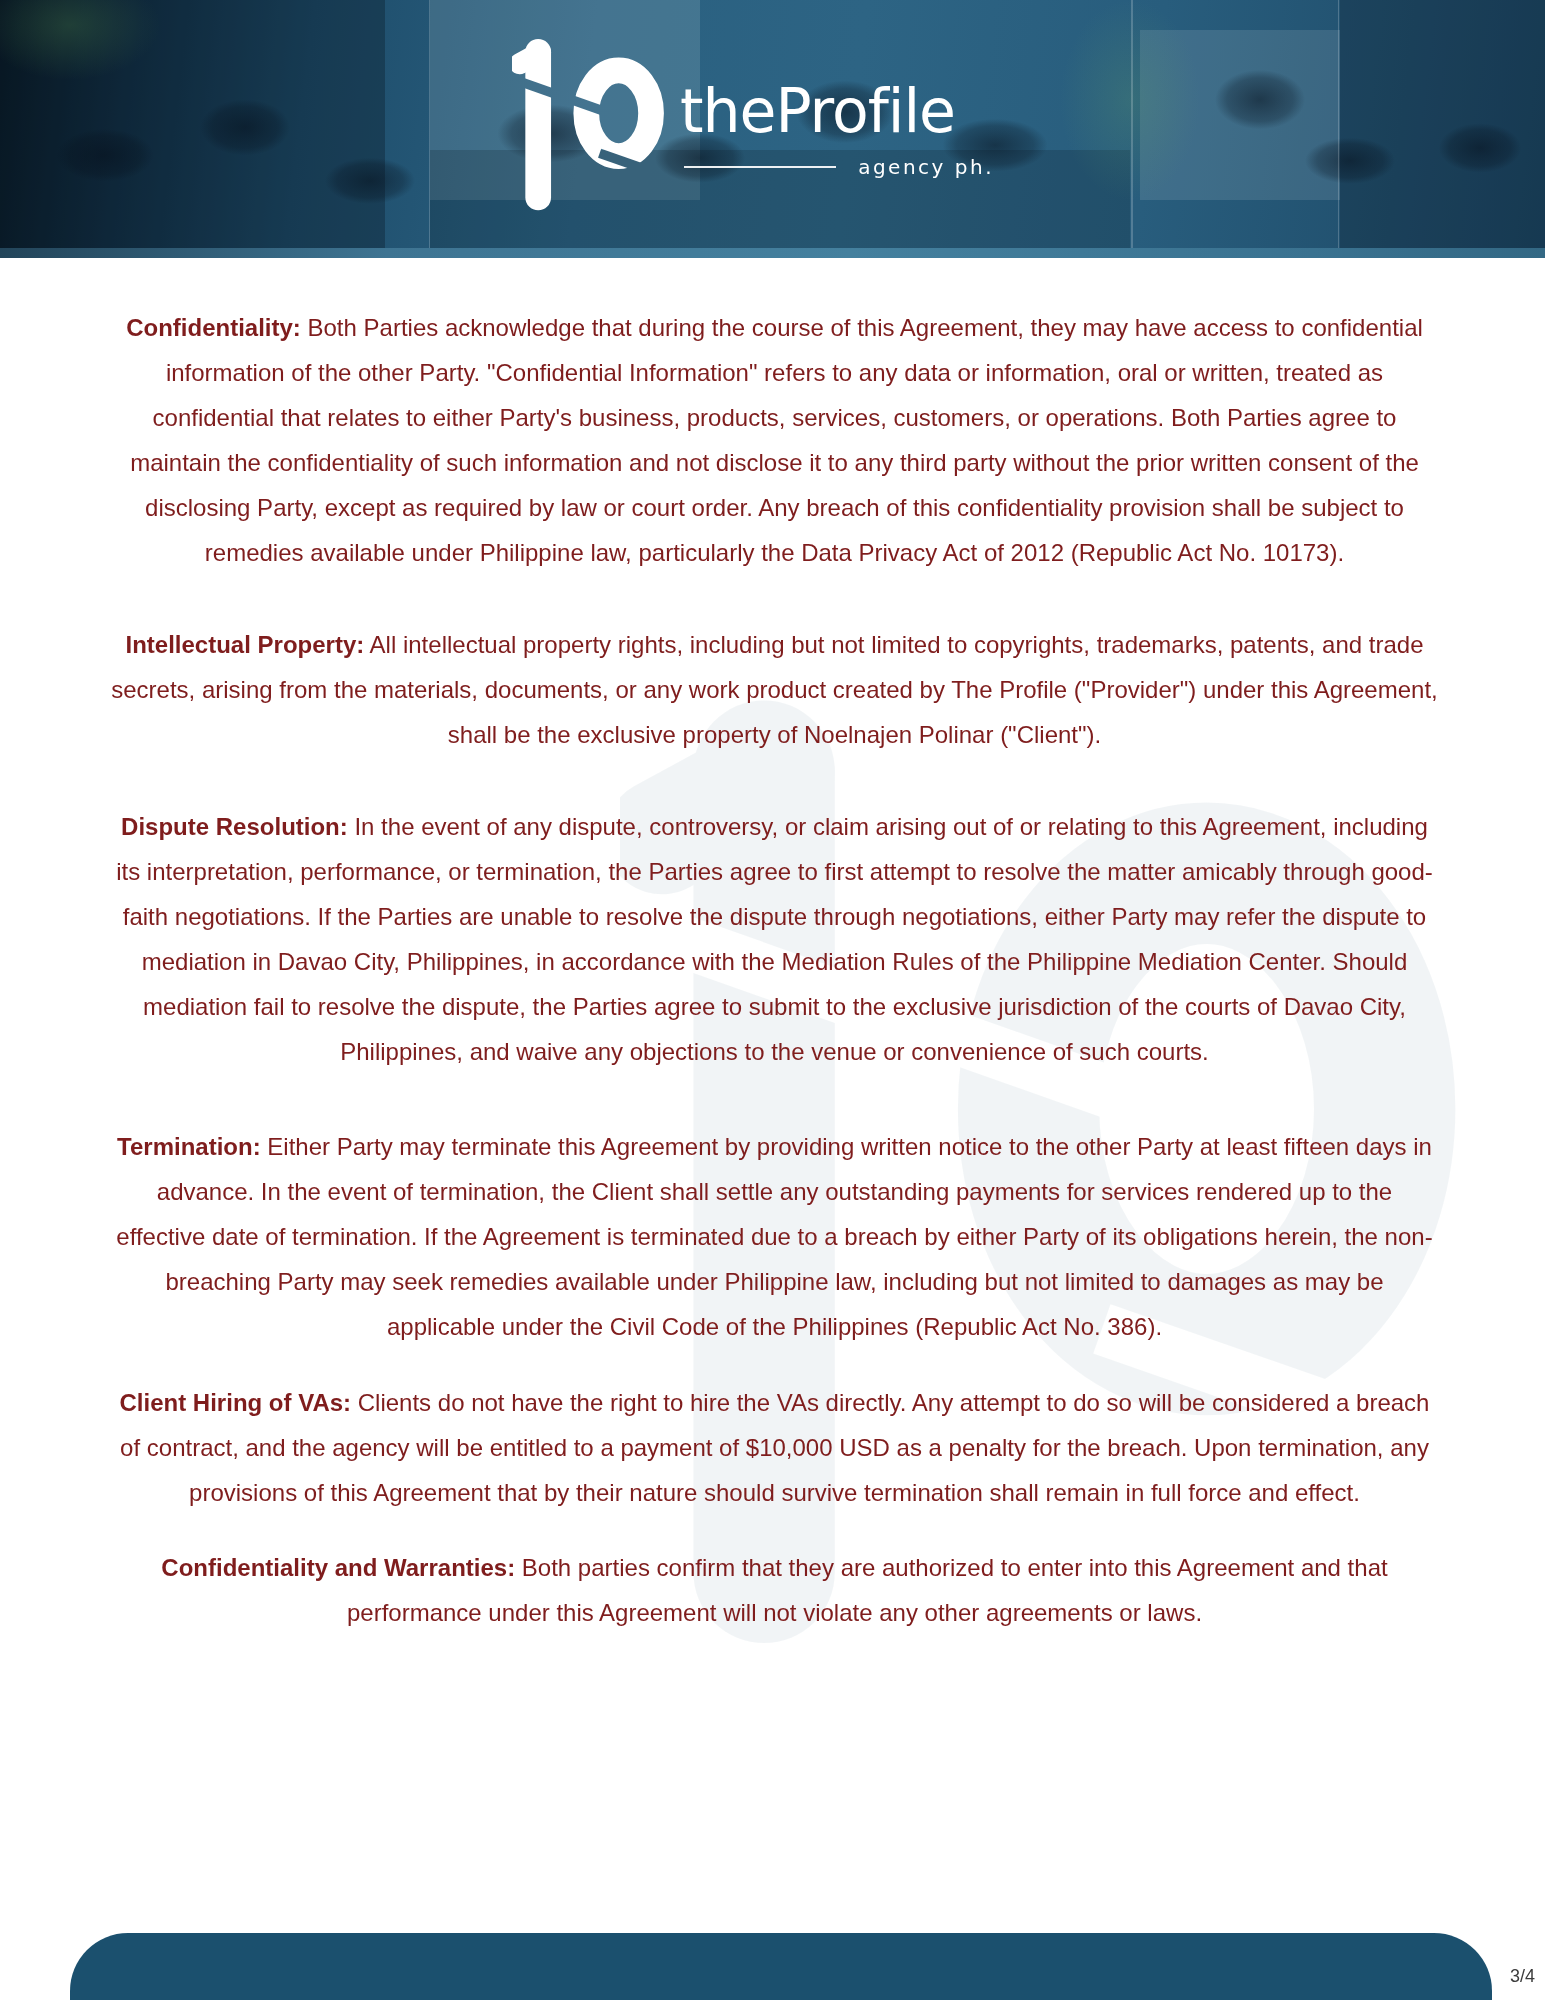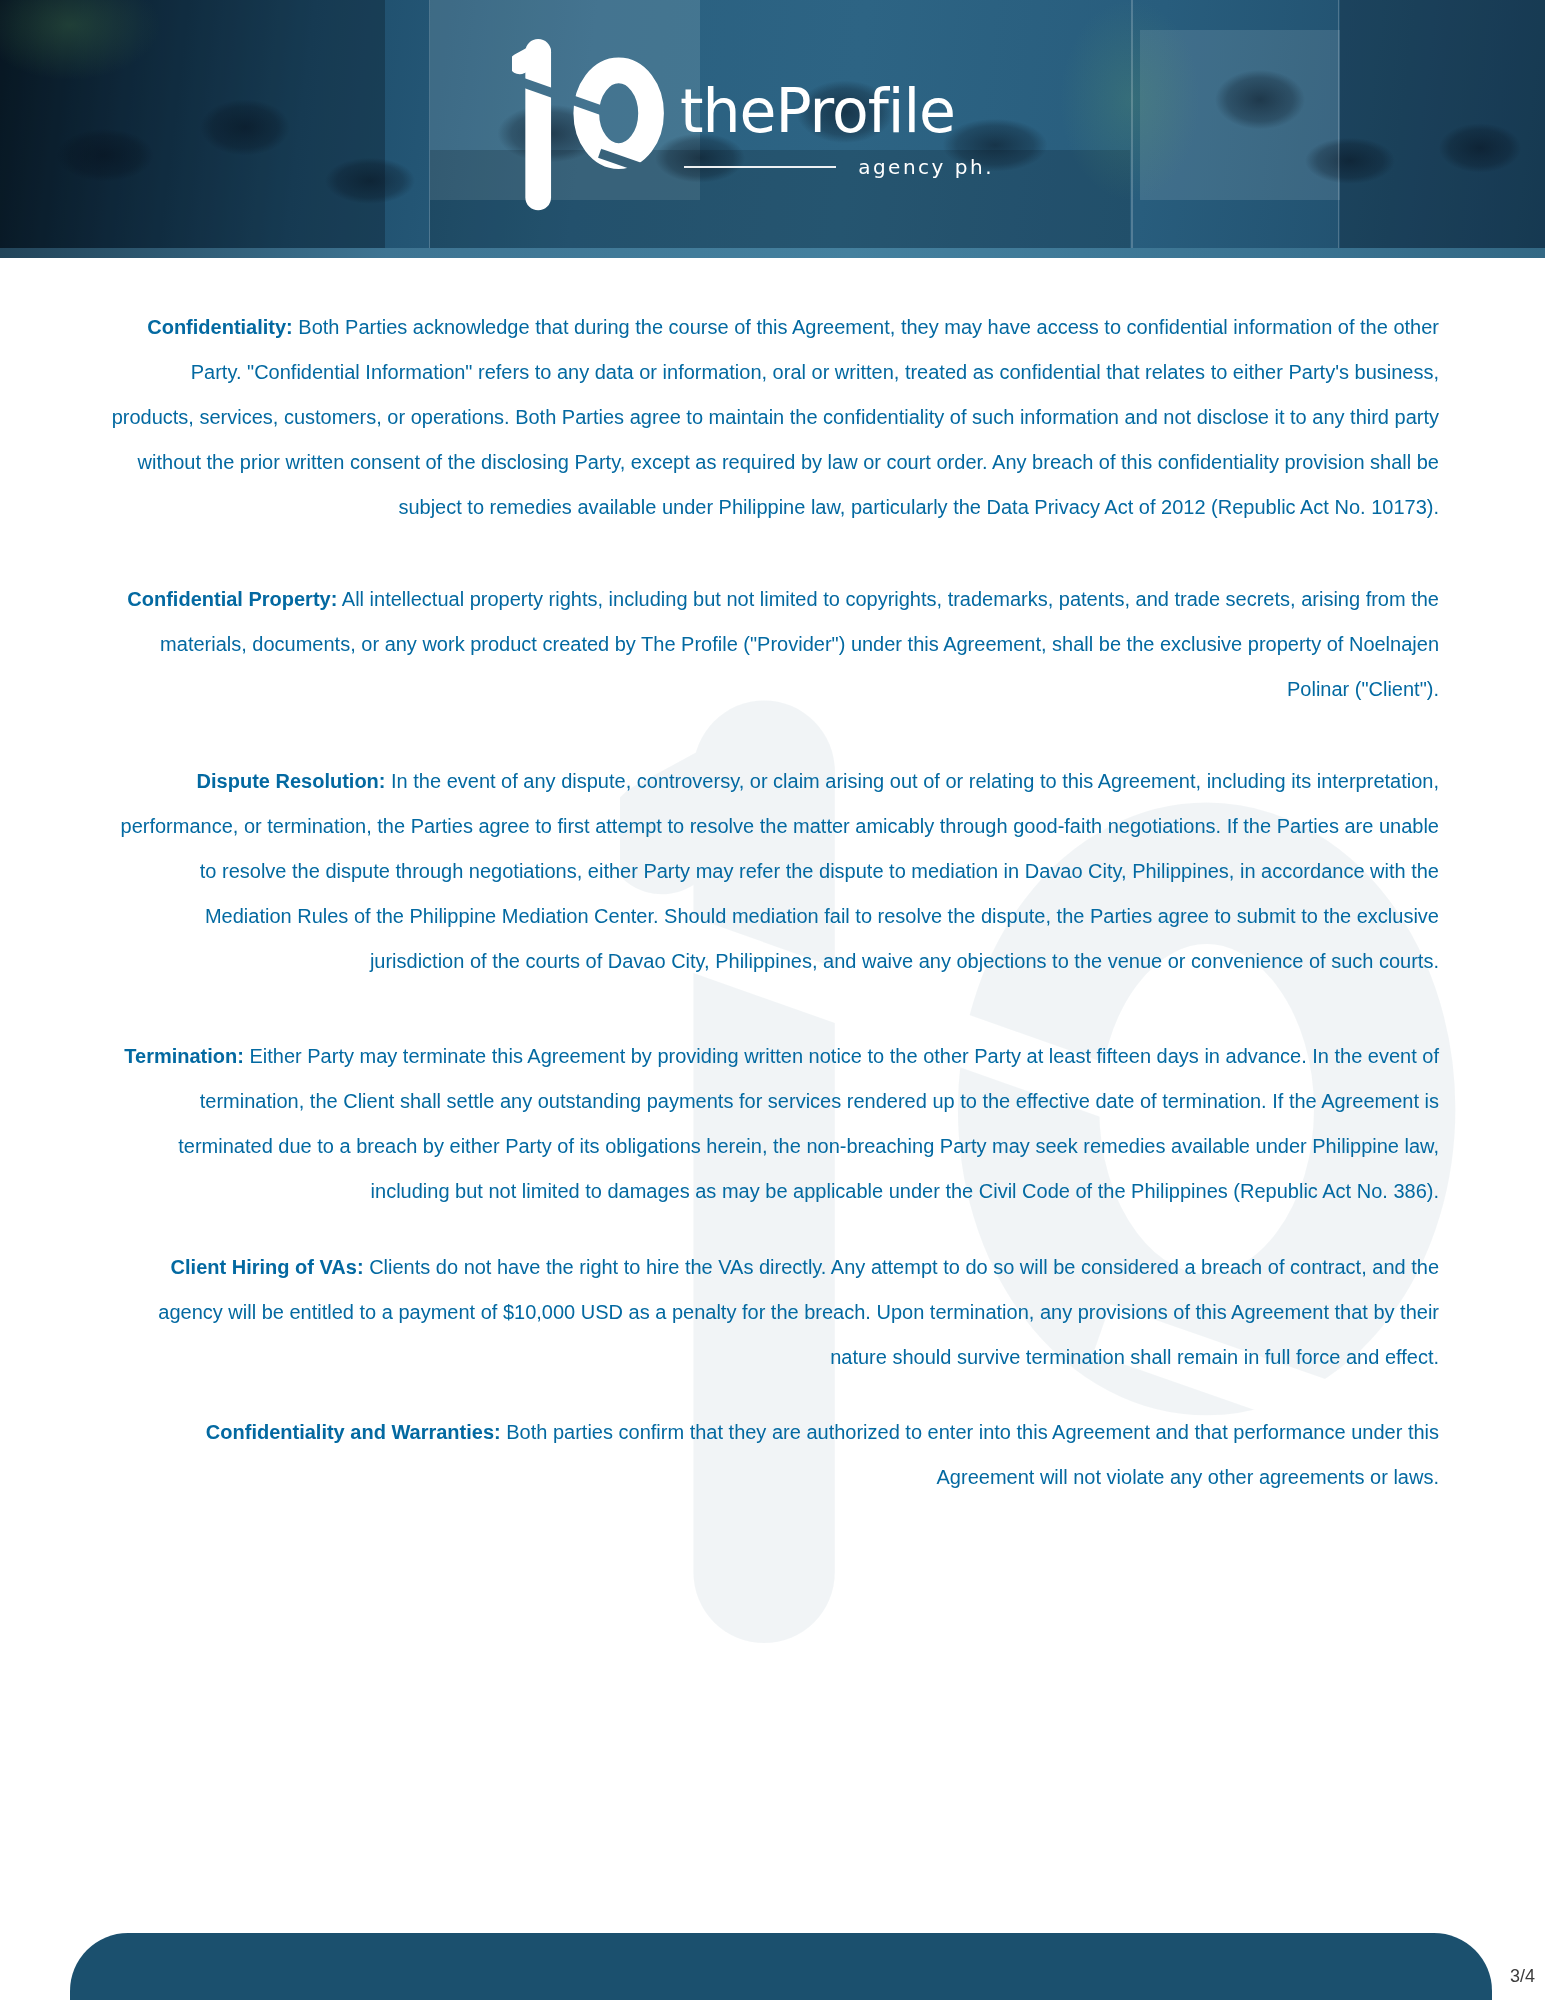--- a/index.html
+++ b/index.html
@@ -28,21 +28,21 @@
   .logo-sub .rule{flex:1;height:2px;background:rgba(255,255,255,.92);}
   .logo-sub .tag{font-family:"DejaVu Sans",sans-serif;font-size:20px;letter-spacing:2.5px;
     color:#fff;white-space:nowrap;}
 
   
   .watermark{position:absolute;left:620px;top:690px;width:880px;height:995px;
     color:#1b506e;opacity:.055;z-index:0;}
 
   
   .content{position:absolute;left:0;right:0;top:258px;padding:47px 106px 0 110px;z-index:1;}
-  .content p{margin:0 0 47px 0;font-size:20px;line-height:45px;color:#0369a1;text-align:right;}
+  .content p{margin:0 0 47px 0;font-size:24px;line-height:45px;color:#7f1d1d;text-align:center;}
   .content p:nth-of-type(3){margin-bottom:50px;}
   .content p:nth-of-type(4){margin-bottom:31px;}
   .content p:nth-of-type(5){margin-bottom:30px;}
   .content p:nth-of-type(6){margin-bottom:0;}
   .content strong{font-weight:700;}
 
   
   .footer-bar{position:absolute;left:70px;top:1933px;width:1422px;height:67px;
     background:#1b506e;border-radius:58px 58px 0 0;}
   .page-num{position:absolute;right:10px;top:1966px;font-size:18px;color:#3c3c3c;
@@ -106,21 +106,21 @@
     </div>
   </div>
   <div class="strip"></div>
 
   <svg class="watermark" viewBox="0 0 168 190">
     <use href="#tpmono"></use>
   </svg>
 
   <div class="content">
     <p><strong>Confidentiality:</strong><span> Both Parties acknowledge that during the course of this Agreement, they may have access to confidential information of the other Party. "Confidential Information" refers to any data or information, oral or written, treated as confidential that relates to either Party's business, products, services, customers, or operations. Both Parties agree to maintain the confidentiality of such information and not disclose it to any third party without the prior written consent of the disclosing Party, except as required by law or court order. Any breach of this confidentiality provision shall be subject to remedies available under Philippine law, particularly the Data Privacy Act of 2012 (Republic Act No. 10173).</span></p>
-    <p><strong>Confidential Property:</strong><span> All intellectual property rights, including but not limited to copyrights, trademarks, patents, and trade secrets, arising from the materials, documents, or any work product created by The Profile ("Provider") under this Agreement, shall be the exclusive property of Noelnajen Polinar ("Client").</span></p>
+    <p><strong>Intellectual Property:</strong><span> All intellectual property rights, including but not limited to copyrights, trademarks, patents, and trade secrets, arising from the materials, documents, or any work product created by The Profile ("Provider") under this Agreement, shall be the exclusive property of Noelnajen Polinar ("Client").</span></p>
     <p><strong>Dispute Resolution:</strong><span> In the event of any dispute, controversy, or claim arising out of or relating to this Agreement, including its interpretation, performance, or termination, the Parties agree to first attempt to resolve the matter amicably through good-faith negotiations. If the Parties are unable to resolve the dispute through negotiations, either Party may refer the dispute to mediation in Davao City, Philippines, in accordance with the Mediation Rules of the Philippine Mediation Center. Should mediation fail to resolve the dispute, the Parties agree to submit to the exclusive jurisdiction of the courts of Davao City, Philippines, and waive any objections to the venue or convenience of such courts.</span></p>
     <p><strong>Termination:</strong><span> Either Party may terminate this Agreement by providing written notice to the other Party at least fifteen days in advance. In the event of termination, the Client shall settle any outstanding payments for services rendered up to the effective date of termination. If the Agreement is terminated due to a breach by either Party of its obligations herein, the non-breaching Party may seek remedies available under Philippine law, including but not limited to damages as may be applicable under the Civil Code of the Philippines (Republic Act No. 386).</span></p>
     <p><strong>Client Hiring of VAs:</strong><span> Clients do not have the right to hire the VAs directly. Any attempt to do so will be considered a breach of contract, and the agency will be entitled to a payment of $10,000 USD as a penalty for the breach. Upon termination, any provisions of this Agreement that by their nature should survive termination shall remain in full force and effect.</span></p>
     <p><strong>Confidentiality and Warranties:</strong><span> Both parties confirm that they are authorized to enter into this Agreement and that performance under this Agreement will not violate any other agreements or laws.</span></p>
   </div>
 
   <div class="footer-bar"></div>
   <div class="page-num">3/4</div>
 
 </div>

